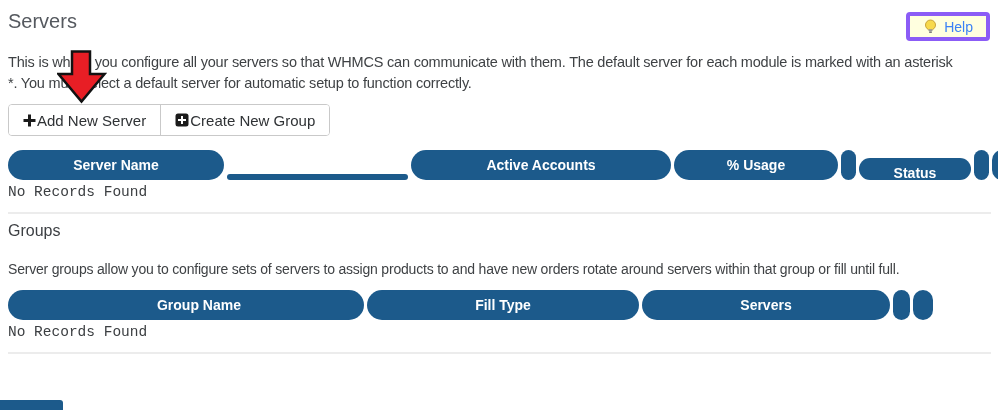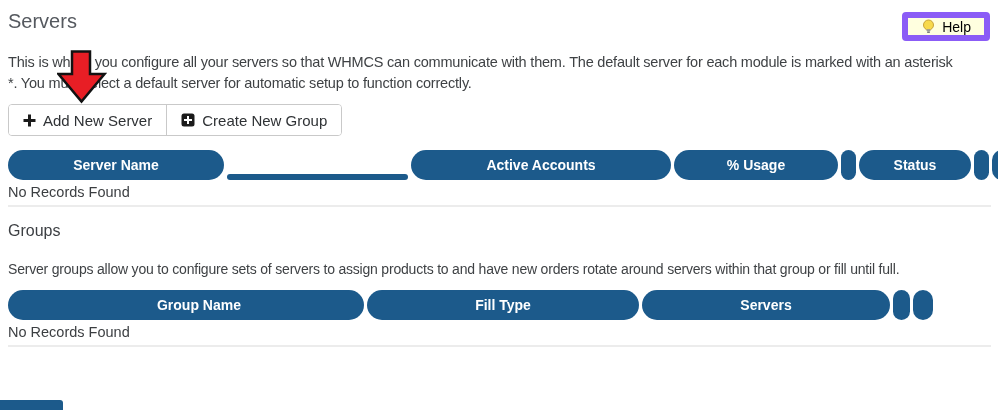--- a/index.html
+++ b/index.html
@@ -21,24 +21,24 @@
     font-weight: 400; color: #55595f;
     margin: 0;
   }
 
   
   .help-btn {
     top: 12px; right: 8px;
     height: 29px; padding: 0 13px;
     display: flex; align-items: center; gap: 6px;
     background: #ffffdf;
-    border: 6px solid #8b5cf6;
+    border: 4px solid #8b5cf6;
     border-radius: 4px;
     font-family: "Liberation Sans", sans-serif;
-    font-size: 14px; color: #000000;
+    font-size: 14px; color: #3b82f6;
     cursor: pointer;
   }
   .help-btn svg { display: block; }
 
   
   .intro {
     left: 8px; top: 52px; width: 955px;
     font-size: 14.5px; line-height: 21px;
     letter-spacing: -0.2px;
     margin: 0;
@@ -54,21 +54,21 @@
   
   .btn-group {
     left: 8px; top: 104px;
     display: inline-flex;
     border: 1px solid #c9c9c9;
     border-radius: 4px;
     background: #fff;
     overflow: hidden;
   }
   .btn-group button {
-    display: flex; align-items: center; gap: 7px;
+    display: flex; align-items: center; gap: 1px;
     height: 30px; padding: 0 14px;
     background: #fff; border: none;
     font-family: "Liberation Sans", sans-serif;
     font-size: 15px; color: #2f3235;
     cursor: pointer;
   }
   .btn-group button + button { border-left: 1px solid #c9c9c9; }
   .icon-plus svg, .icon-plus-square svg { display: block; }
 
   
@@ -86,35 +86,36 @@
     overflow: hidden; white-space: nowrap;
   }
   .thead .cell:last-child { margin-right: 0; }
   .srv-head { top: 150px; }
   .grp-head { top: 290px; }
   .srv-head .cell:nth-child(1) { width: 216px; }
   .srv-head .cell:nth-child(2) { width: 181px; margin-top: 24px; }
   .srv-head .cell:nth-child(3) { width: 260px; }
   .srv-head .cell:nth-child(4) { width: 164px; }
   .srv-head .cell:nth-child(5) { width: 15px; }
-  .srv-head .cell:nth-child(6) { width: 112px; }
+  .srv-head .cell:nth-child(6) { width: 112px; margin-top: 8px; }
   .srv-head .cell:nth-child(7) { width: 15px; }
   .srv-head .cell:nth-child(8) { width: 20px; }
   .grp-head .cell:nth-child(1) { width: 356px; padding-left: 26px; }
   .grp-head .cell:nth-child(2) { width: 272px; }
   .grp-head .cell:nth-child(3) { width: 248px; }
   .grp-head .cell:nth-child(4) { width: 17px; }
   .grp-head .cell:nth-child(5) { width: 20px; }
 
   .empty-row {
     left: 8px; width: 983px;
     font-size: 14.5px; color: #3b3e41;
     line-height: 21px;
     border-bottom: 2px solid #ececec;
-    padding-bottom: 2px;
+    padding-bottom: 9px;
+    font-family: Liberation Mono, monospace;
   }
   .empty-row.first { top: 182px; }
   .empty-row.second { top: 322px; }
 
   .groups-heading {
     left: 8px; top: 221px;
     font-size: 16px; line-height: 20px;
     font-weight: 400; color: #3c3f43;
     margin: 0;
   }

